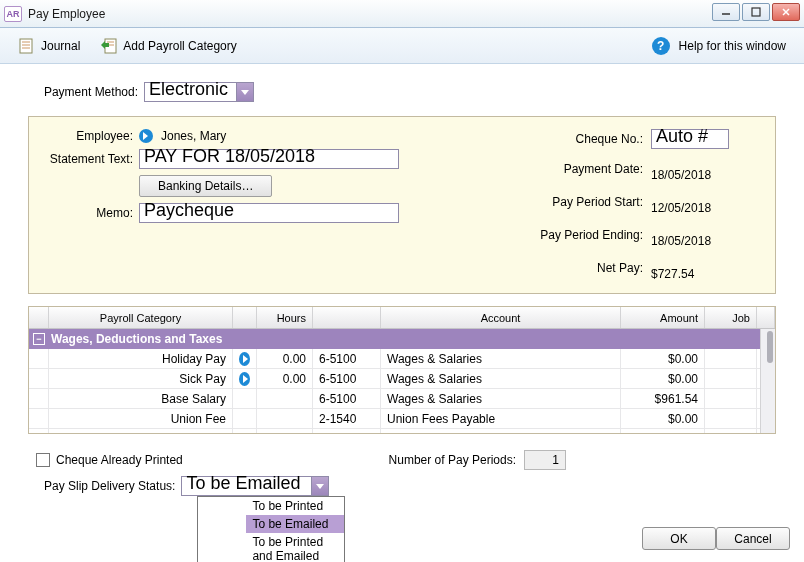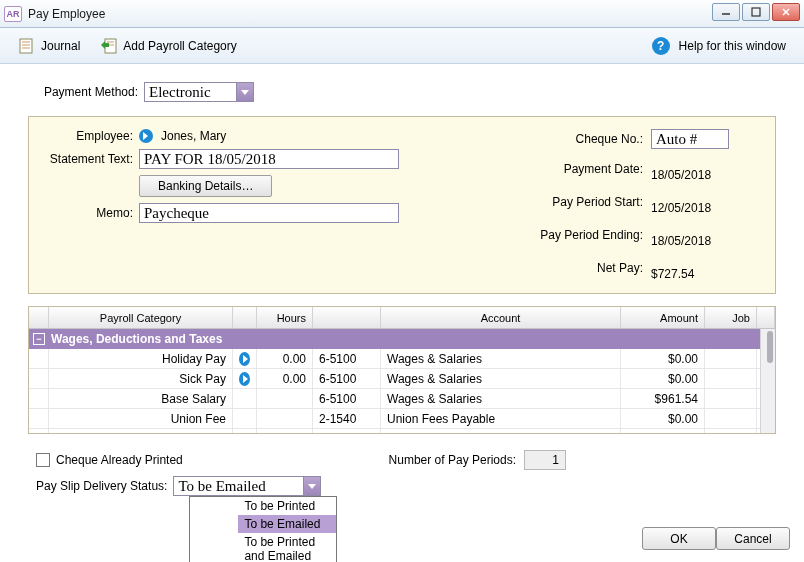--- a/index.html
+++ b/index.html
@@ -81,24 +81,24 @@
   padding: 18px 28px 8px 28px;
 }
 .row { display: flex; align-items: center; margin-bottom: 6px; }
 .lbl { text-align: right; padding-right: 6px; }
 
 .combo, .textbox {
   border: 1px solid #908aa9;
   background: #fff;
   height: 20px;
   padding: 1px 4px;
-  font-size: 15px;
-  font-family: Liberation Serif, serif;
+  font-size: 18px;
+  font-family: Liberation Sans, sans-serif;
   display: flex;
-  align-items: center;
+  align-items: flex-end;
 }
 .combo { position: relative; padding-right: 20px; }
 .combo .caret {
   position: absolute; right: 0; top: 0;
   width: 17px; height: 100%;
   background: linear-gradient(#b9a5cf,#9d87bb);
   border-left: 1px solid #908aa9;
   display: flex; align-items: center; justify-content: center;
 }
 .combo .caret::after {
@@ -445,21 +445,21 @@
         <span>Cheque Already Printed</span>
       </div>
       <div style="flex:1"></div>
       <div style="margin-right:8px">Number of Pay Periods:</div>
       <div class="periods-input">
         <span>1</span>
       </div>
       <div style="width:210px"></div>
     </div>
     <div class="row" style="margin-top:4px">
-      <div style="margin-left:8px;margin-right:6px">Pay Slip Delivery Status:</div>
+      <div style="margin-left:16px;margin-right:6px">Pay Slip Delivery Status:</div>
       <div class="dropdown-wrap">
         <div class="combo" style="width:148px">
           <span>To be Emailed</span>
           <span class="caret"></span>
         </div>
         <div class="dropdown-list" id="delivery-options">
             <div class="dl-item">To be Printed</div>
             <div class="dl-item selected">To be Emailed</div>
             <div class="dl-item">To be Printed and Emailed</div>
             <div class="dl-item">Already Printed or Sent</div>

